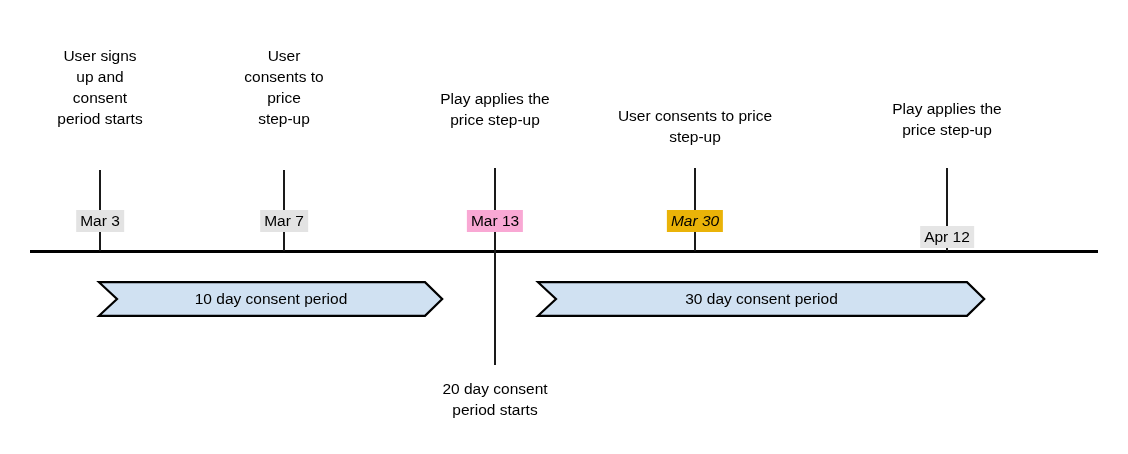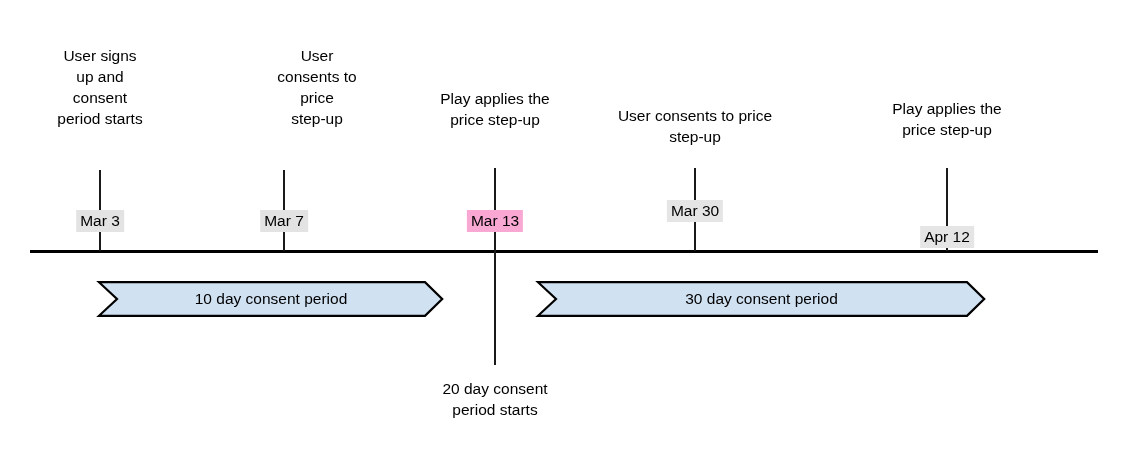--- a/index.html
+++ b/index.html
@@ -66,36 +66,36 @@
       <div class="tick" style="left: 283px; top: 170px; height: 81px;"></div>
       <div class="tick" style="left: 494px; top: 168px; height: 197px;"></div>
       <div class="tick" style="left: 694px; top: 168px; height: 83px;"></div>
       <div class="tick" style="left: 946px; top: 168px; height: 83px;"></div>
     </div>
   <div id="layer-labels">
       <div class="event-label" style="left: 100px; top: 45px;">User signs
 up and
 consent
 period starts</div>
-      <div class="event-label" style="left: 284px; top: 45px; margin-left: 33px;">User
+      <div class="event-label" style="left: 284px; top: 45px;">User
 consents to
 price
 step-up</div>
       <div class="event-label" style="left: 495px; top: 88px;">Play applies the
 price step-up</div>
       <div class="event-label" style="left: 695px; top: 105px;">User consents to price
 step-up</div>
       <div class="event-label" style="left: 947px; top: 98px;">Play applies the
 price step-up</div>
     </div>
   <div id="layer-chips">
       <div class="date-chip" style="left: 100px; top: 210px; background: rgb(227, 227, 227);">Mar 3</div>
       <div class="date-chip" style="left: 284px; top: 210px; background: rgb(227, 227, 227);">Mar 7</div>
       <div class="date-chip" style="left: 495px; top: 210px; background: #f9a8d4;">Mar 13</div>
-      <div class="date-chip" style="left: 695px; top: 200px; background: #e5e5e5;">Mar 30</div>
+      <div class="date-chip" style="left: 695px; top: 210px; background: #eab308; font-style: italic;">Mar 30</div>
       <div class="date-chip" style="left: 947px; top: 226px; background: #e5e5e5;">Apr 12</div>
     </div>
   <div id="layer-bands">
       <div class="band" style="left: 99px; top: 281px; width: 344px; height: 36px;">
         <svg width="344" height="36" viewBox="0 0 344 36">
           <polygon points="0.0,1.2 326.0,1.2 343.2,18.0 326.0,34.8 0.0,34.8 18.0,18.0" fill="#d0e1f2" stroke="#000000" stroke-width="2.2" stroke-linejoin="miter"></polygon>
         </svg>
         <div class="band-text" style="top: 8px;">10 day consent period</div>
       </div>
       <div class="band" style="left: 538px; top: 281px; width: 447px; height: 40px;">

